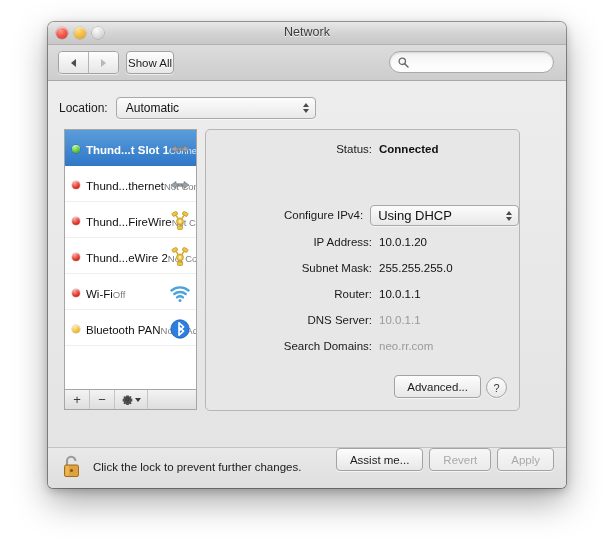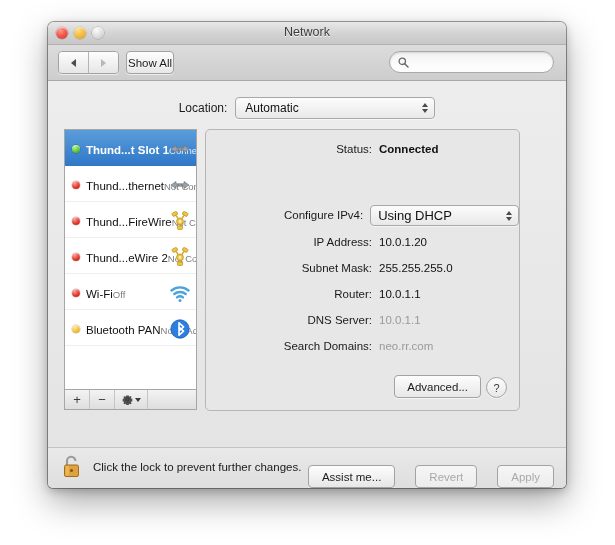--- a/index.html
+++ b/index.html
@@ -95,22 +95,22 @@
   }
 
   
   #content {
     position: relative;
     height: 366px;
     background: linear-gradient(to bottom, #ededed 0%, #e4e4e4 100%);
   }
 
   #location-row {
-    position: absolute; top: 16px; left: 0; width: 100%;
-    display: flex; align-items: center; justify-content: center;
+    position: absolute; top: 16px; left: 11px; width: 100%;
+    display: flex; align-items: center; justify-content: flex-start;
   }
   #location-label { font-size: 12px; color: #1b1b1b; margin-right: 8px; }
   #location-popup {
     position: relative;
     width: 198px; height: 20px;
     background: linear-gradient(to bottom, #fcfcfc 0%, #e9e9e9 100%);
     border: 1px solid #a8a8a8; border-radius: 4px;
     display: flex; align-items: center;
     box-shadow: 0 1px 0 rgba(255,255,255,0.6);
   }
@@ -243,22 +243,22 @@
     height: 42px;
     background: linear-gradient(to bottom, #e9e9e9 0%, #dedede 100%);
     border-top: 1px solid #c4c4c4;
   }
   #lock-area {
     position: absolute; left: 14px; top: 6px;
     display: flex; align-items: center;
   }
   #lock-text { font-size: 11.5px; color: #1a1a1a; margin-left: 9px; }
   .footer-btns {
-    position: absolute; right: 12px; top: 17px;
-    display: flex; gap: 20px;
+    position: absolute; right: 12px; top: 0;
+    display: flex; gap: 6px;
   }
   .fbtn {
     height: 21px; padding: 0 13px;
     font-size: 11.5px;
     background: linear-gradient(to bottom, #fdfdfd 0%, #e7e7e7 100%);
     border: 1px solid #a3a3a3; border-radius: 4px;
     display: flex; align-items: center;
     box-shadow: 0 1px 0 rgba(255,255,255,0.6);
     color: #1c1c1c;
   }

